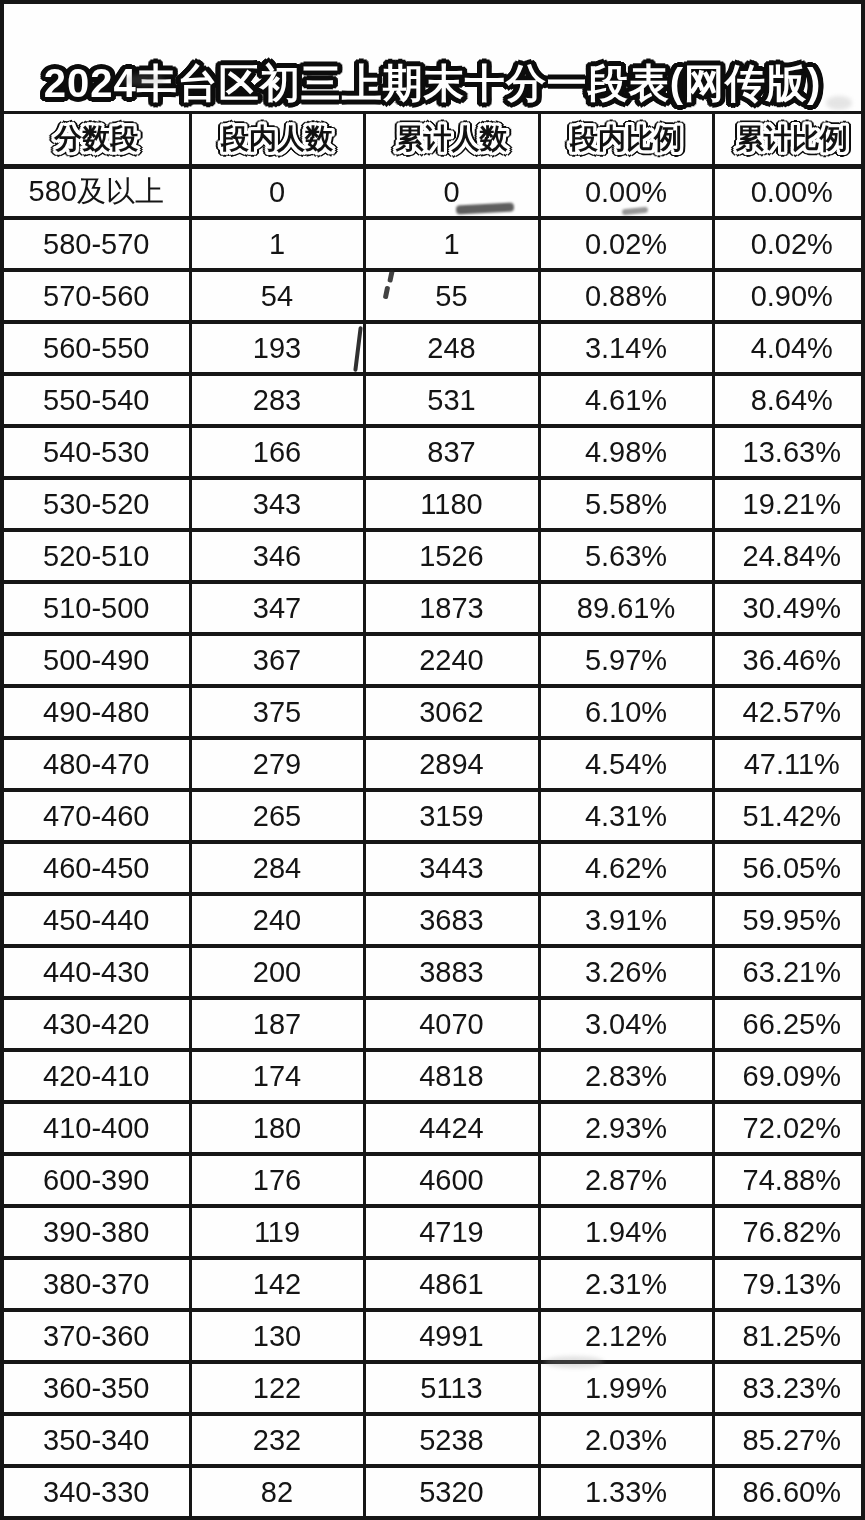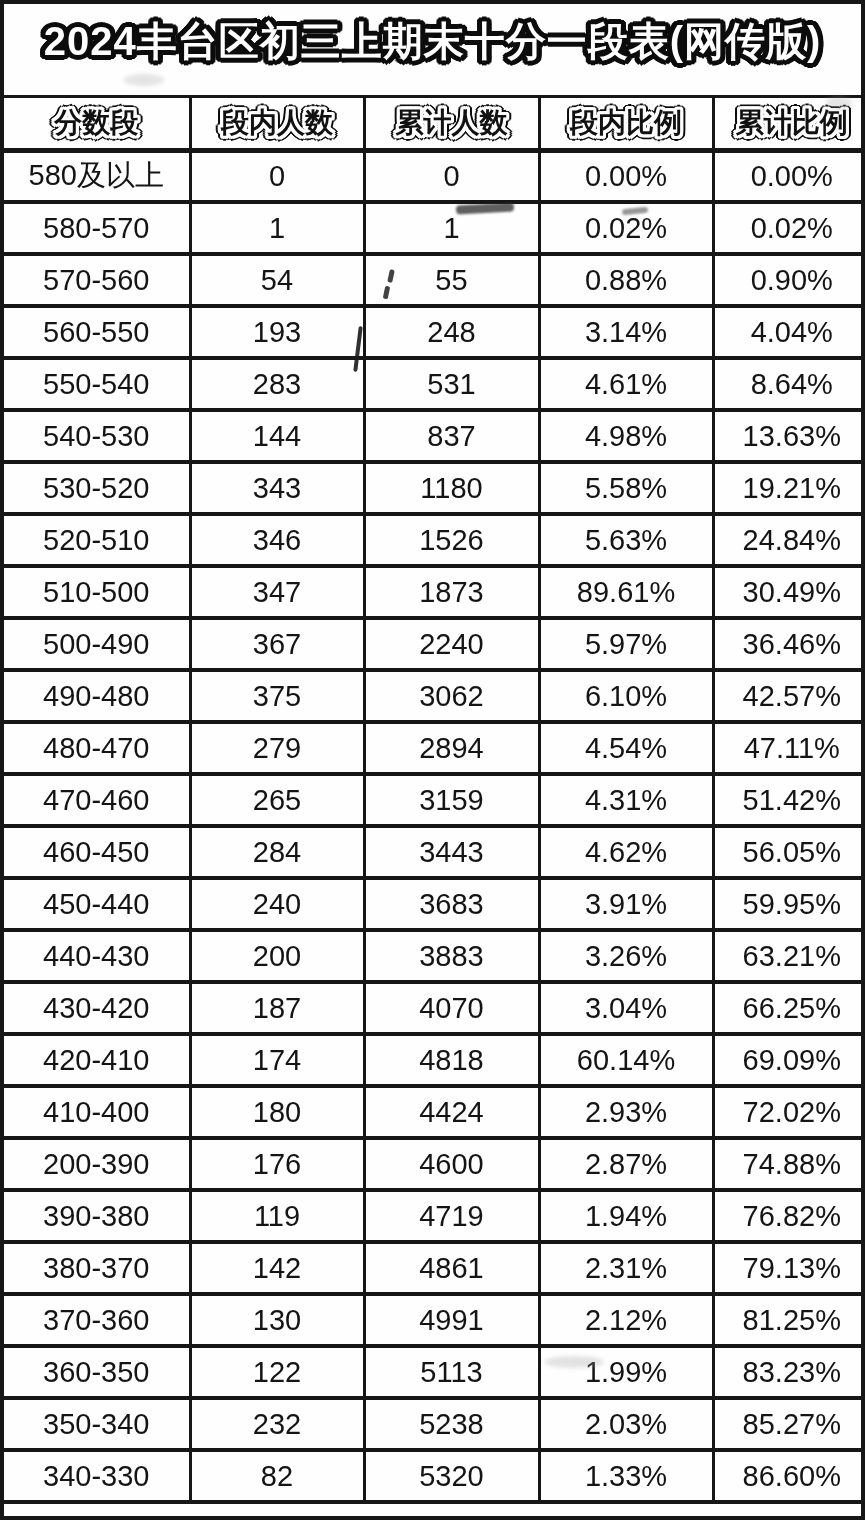--- a/index.html
+++ b/index.html
@@ -12,25 +12,25 @@
     position: relative;
     width: 865px;
     height: 1520px;
     box-sizing: border-box;
     border: 4px solid #161616;
     background: #fefefe;
     overflow: hidden;
   }
   
   .title-band {
-    height: 94px;
+    height: 110px;
     border-bottom: 3px solid #161616;
     display: flex;
     justify-content: center;
-    align-items: flex-start;
+    align-items: flex-end;
     padding-top: 10px;
     box-sizing: border-box;
   }
   .big-title {
     font-size: 40px;
     font-weight: bold;
     letter-spacing: 1px;
     color: #ffffff;
     white-space: nowrap;
     text-shadow:
@@ -157,21 +157,21 @@
         </tr>
         <tr>
           <td>550-540</td>
           <td>283</td>
           <td>531</td>
           <td>4.61%</td>
           <td>8.64%</td>
         </tr>
         <tr>
           <td>540-530</td>
-          <td>144</td>
+          <td>166</td>
           <td>837</td>
           <td>4.98%</td>
           <td>13.63%</td>
         </tr>
         <tr>
           <td>530-520</td>
           <td>343</td>
           <td>1180</td>
           <td>5.58%</td>
           <td>19.21%</td>
@@ -243,32 +243,32 @@
           <td>430-420</td>
           <td>187</td>
           <td>4070</td>
           <td>3.04%</td>
           <td>66.25%</td>
         </tr>
         <tr>
           <td>420-410</td>
           <td>174</td>
           <td>4818</td>
-          <td>60.14%</td>
+          <td>2.83%</td>
           <td>69.09%</td>
         </tr>
         <tr>
           <td>410-400</td>
           <td>180</td>
           <td>4424</td>
           <td>2.93%</td>
           <td>72.02%</td>
         </tr>
         <tr>
-          <td>200-390</td>
+          <td>600-390</td>
           <td>176</td>
           <td>4600</td>
           <td>2.87%</td>
           <td>74.88%</td>
         </tr>
         <tr>
           <td>390-380</td>
           <td>119</td>
           <td>4719</td>
           <td>1.94%</td>

